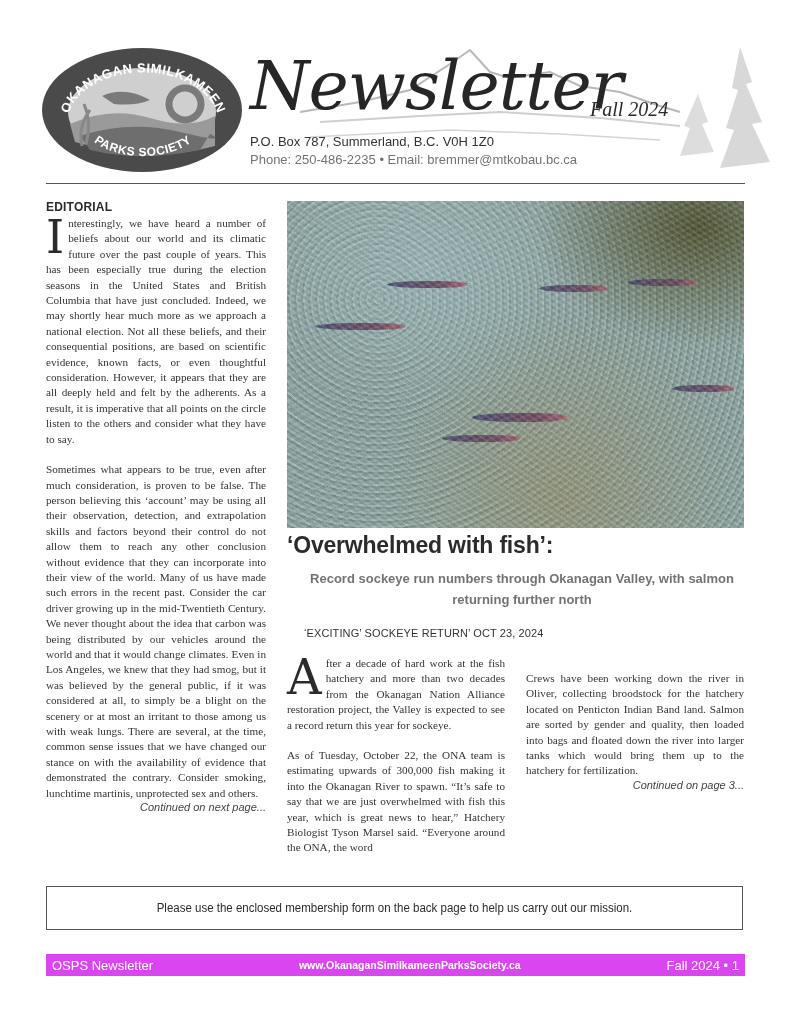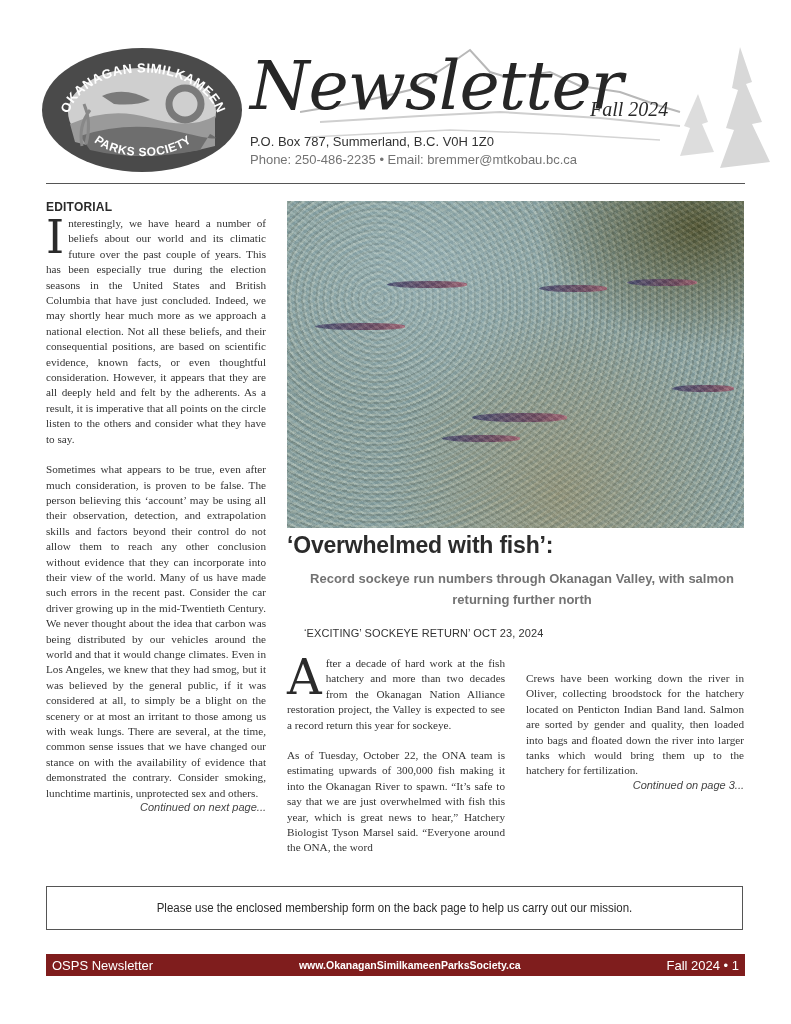--- a/index.html
+++ b/index.html
@@ -43,21 +43,21 @@
   .kicker { position: absolute; left: 304px; top: 627px; font-family: "Liberation Sans", sans-serif; font-size: 11px; color: #333; letter-spacing: 0.1px; }
   .col2 { position: absolute; left: 287px; top: 656px; width: 218px; }
   .col3 { position: absolute; left: 526px; top: 656px; width: 218px; }
   .dropcap-a { float: left; font-family: "DejaVu Serif", serif; font-size: 48px; line-height: 38px; margin: 2px 4px 0 0; color: #2b2b2b; }
 
   
   .member-box { position: absolute; left: 46px; top: 886px; width: 697px; height: 44px; border: 1px solid #555; box-sizing: border-box; display: flex; align-items: center; justify-content: center; }
   .member-box span { font-family: "Liberation Sans", sans-serif; font-size: 12.5px; color: #2b2b2b; transform: scaleX(0.92); display: inline-block; }
 
   
-  .footer { position: absolute; left: 46px; top: 954px; width: 699px; height: 22px; background: #7f1d1d; color: #fff; display: flex; align-items: center; justify-content: space-between; padding: 0 6px; box-sizing: border-box; font-family: "Liberation Sans", sans-serif; }
+  .footer { position: absolute; left: 46px; top: 954px; width: 699px; height: 22px; background: #d946ef; color: #fff; display: flex; align-items: center; justify-content: space-between; padding: 0 6px; box-sizing: border-box; font-family: "Liberation Sans", sans-serif; }
   .footer .left { font-size: 13px; }
   .footer .mid { font-size: 10.5px; font-weight: bold; }
   .footer .right { font-size: 13px; }
 </style>
 </head>
 <body>
 
 <div class="logo">
   <svg width="205" height="128" viewBox="0 0 205 128">
     <defs>

